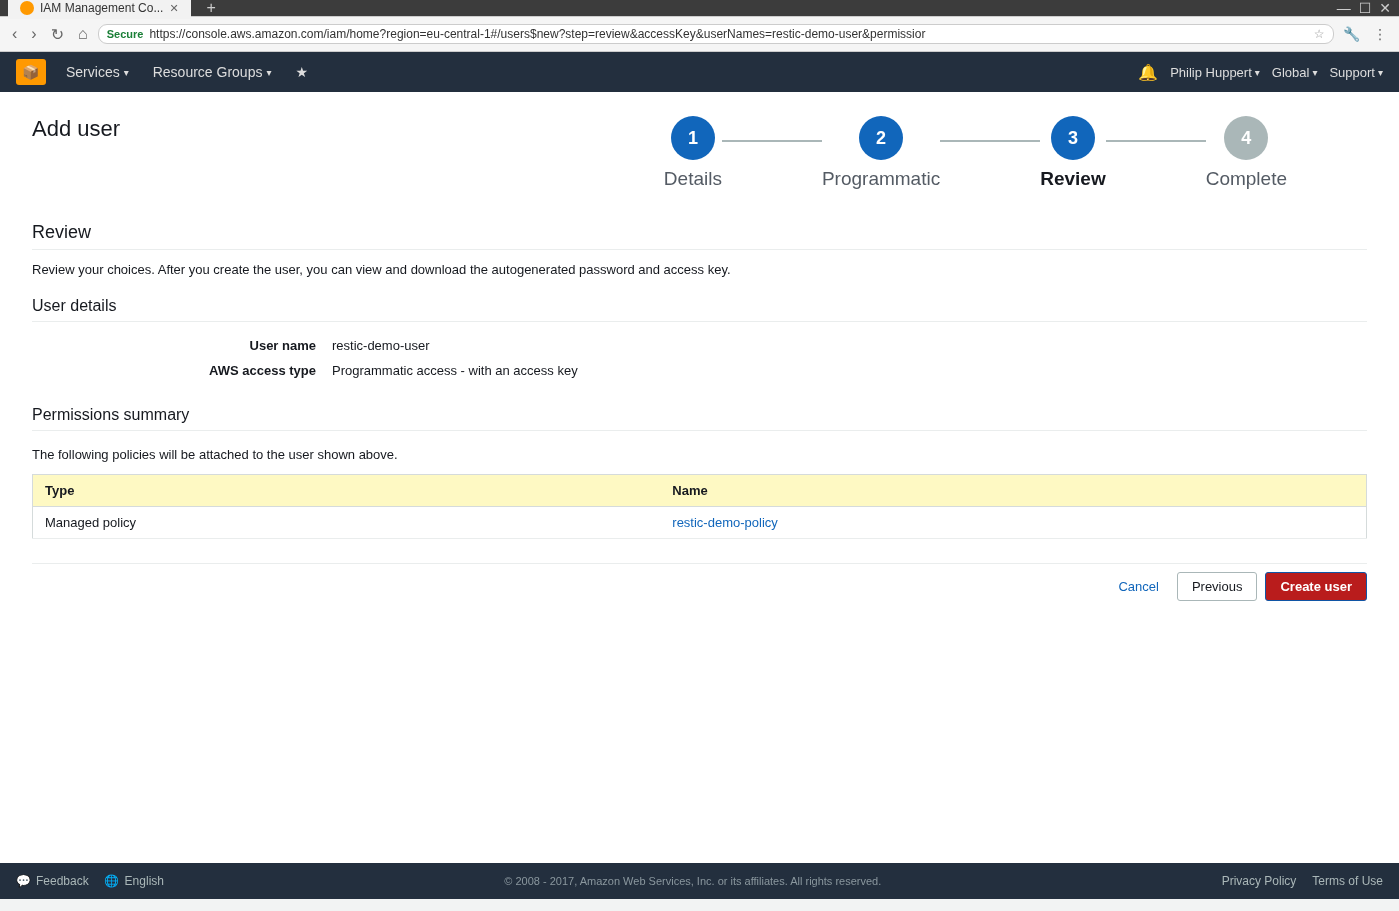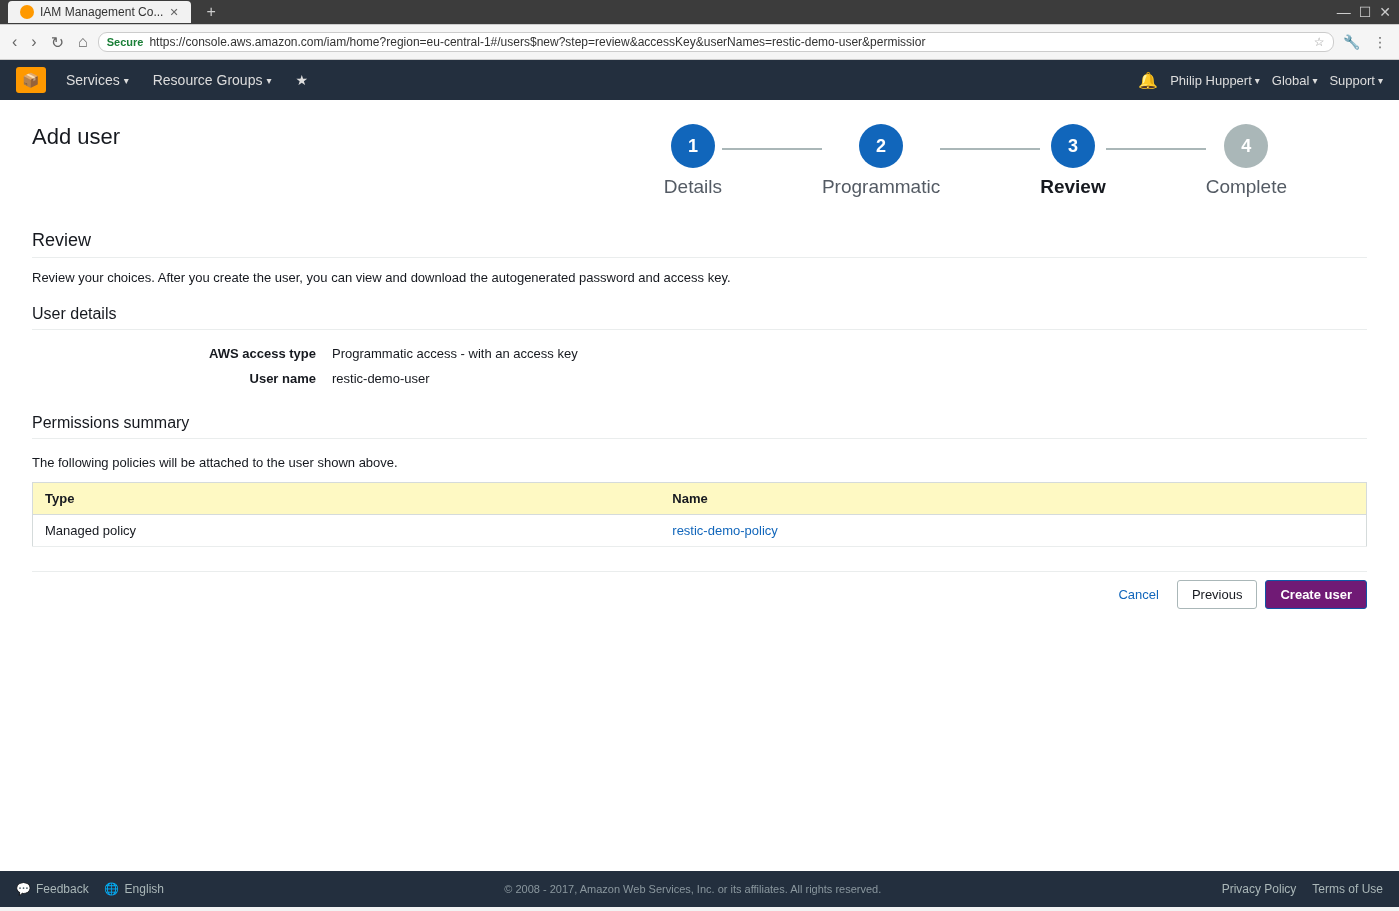--- a/index.html
+++ b/index.html
@@ -1,20 +1,20 @@
 <!DOCTYPE html>
 <html><head>
   <meta charset="utf-8">
   <style>
     * { box-sizing: border-box; margin: 0; padding: 0; }
     body { font-family: "Amazon Ember", Arial, sans-serif; font-size: 13px; background: #f2f3f3; color: #16191f; }
 
     
     .browser-chrome { background: #3c3c3c; padding: 0; }
-    .browser-titlebar { background: #3c3c3c; display: flex; align-items: center; padding: 4px 8px; gap: 8px; height: 24px; }
+    .browser-titlebar { background: #3c3c3c; display: flex; align-items: center; padding: 4px 8px; gap: 8px; height: 16px; }
     .browser-tab { background: #f2f2f2; border-radius: 4px 4px 0 0; padding: 4px 12px; font-size: 12px; display: flex; align-items: center; gap: 6px; color: #333; min-width: 180px; }
     .browser-tab-icon { width: 14px; height: 14px; background: #ff9900; border-radius: 50%; display: inline-block; }
     .browser-tab-close { margin-left: auto; color: #666; font-size: 11px; cursor: pointer; }
     .browser-tab-new { background: transparent; color: #ccc; padding: 4px 8px; font-size: 16px; }
     .browser-nav { background: #f5f5f5; border-top: 1px solid #ccc; border-bottom: 1px solid #ccc; display: flex; align-items: center; padding: 4px 8px; gap: 6px; height: 36px; }
     .nav-btn { background: none; border: none; color: #666; font-size: 16px; cursor: pointer; padding: 2px 4px; border-radius: 3px; }
     .address-bar { flex: 1; display: flex; align-items: center; background: white; border: 1px solid #ccc; border-radius: 9px; padding: 2px 8px; gap: 6px; font-size: 12px; }
     .secure-badge { color: #1a7f37; font-size: 11px; font-weight: bold; }
     .address-text { color: #333; font-size: 12px; flex: 1; overflow: hidden; text-overflow: ellipsis; white-space: nowrap; }
     .nav-icons { display: flex; gap: 4px; }
@@ -61,21 +61,21 @@
     .permissions-desc { font-size: 13px; margin-bottom: 12px; }
     .policy-table { width: 100%; border-collapse: collapse; border: 1px solid #d5dbdb; }
     .policy-table th { background: #fef9c3; padding: 8px 12px; text-align: left; font-weight: bold; font-size: 13px; border-bottom: 1px solid #d5dbdb; }
     .policy-table td { padding: 8px 12px; font-size: 13px; border-bottom: 1px solid #eaeded; }
     .policy-link { color: #1166bb; text-decoration: none; cursor: pointer; }
 
     
     .actions-row { display: flex; justify-content: flex-end; align-items: center; gap: 8px; margin-top: 24px; padding-top: 8px; border-top: 1px solid #eaeded; }
     .btn-cancel { background: none; border: none; color: #1166bb; font-size: 13px; cursor: pointer; padding: 6px 10px; }
     .btn-previous { background: white; border: 1px solid #aab7b8; color: #16191f; font-size: 13px; padding: 6px 14px; border-radius: 3px; cursor: pointer; }
-    .btn-create { background: #701a75; border: 1px solid #1055a5; color: white; font-size: 13px; font-weight: bold; padding: 6px 14px; border-radius: 3px; cursor: pointer; }
+    .btn-create { background: #b91c1c; border: 1px solid #1055a5; color: white; font-size: 13px; font-weight: bold; padding: 6px 14px; border-radius: 3px; cursor: pointer; }
 
     
     .footer { background: #232f3e; color: #aab7b8; font-size: 12px; display: flex; align-items: center; padding: 8px 16px; height: 36px; }
     .footer-left { display: flex; gap: 16px; align-items: center; }
     .footer-link { color: #aab7b8; text-decoration: none; cursor: pointer; display: flex; align-items: center; gap: 5px; }
     .footer-center { flex: 1; text-align: center; font-size: 11px; color: #8a979e; }
     .footer-right { display: flex; gap: 16px; }
     .footer-right-link { color: #aab7b8; text-decoration: none; cursor: pointer; font-size: 12px; }
   </style>
 </head>
@@ -187,26 +187,26 @@
   </div>
 
   <h2 class="section-title">Review</h2>
   <hr class="section-divider">
   <p class="section-desc">Review your choices. After you create the user, you can view and download the autogenerated password and access key.</p>
 
   <h3 class="subsection-title">User details</h3>
   <hr class="subsection-divider">
 
   <div class="detail-row">
+    <span class="detail-label">User name</span>
+    <span class="detail-value">restic-demo-user</span>
+  </div>
+  <div class="detail-row">
     <span class="detail-label">AWS access type</span>
     <span class="detail-value">Programmatic access - with an access key</span>
-  </div>
-  <div class="detail-row">
-    <span class="detail-label">User name</span>
-    <span class="detail-value">restic-demo-user</span>
   </div>
 
   <h3 class="subsection-title" style="margin-top:28px;">Permissions summary</h3>
   <hr class="subsection-divider">
   <p class="permissions-desc">The following policies will be attached to the user shown above.</p>
 
   <table class="policy-table">
     <thead>
       <tr>
         <th>Type</th>

